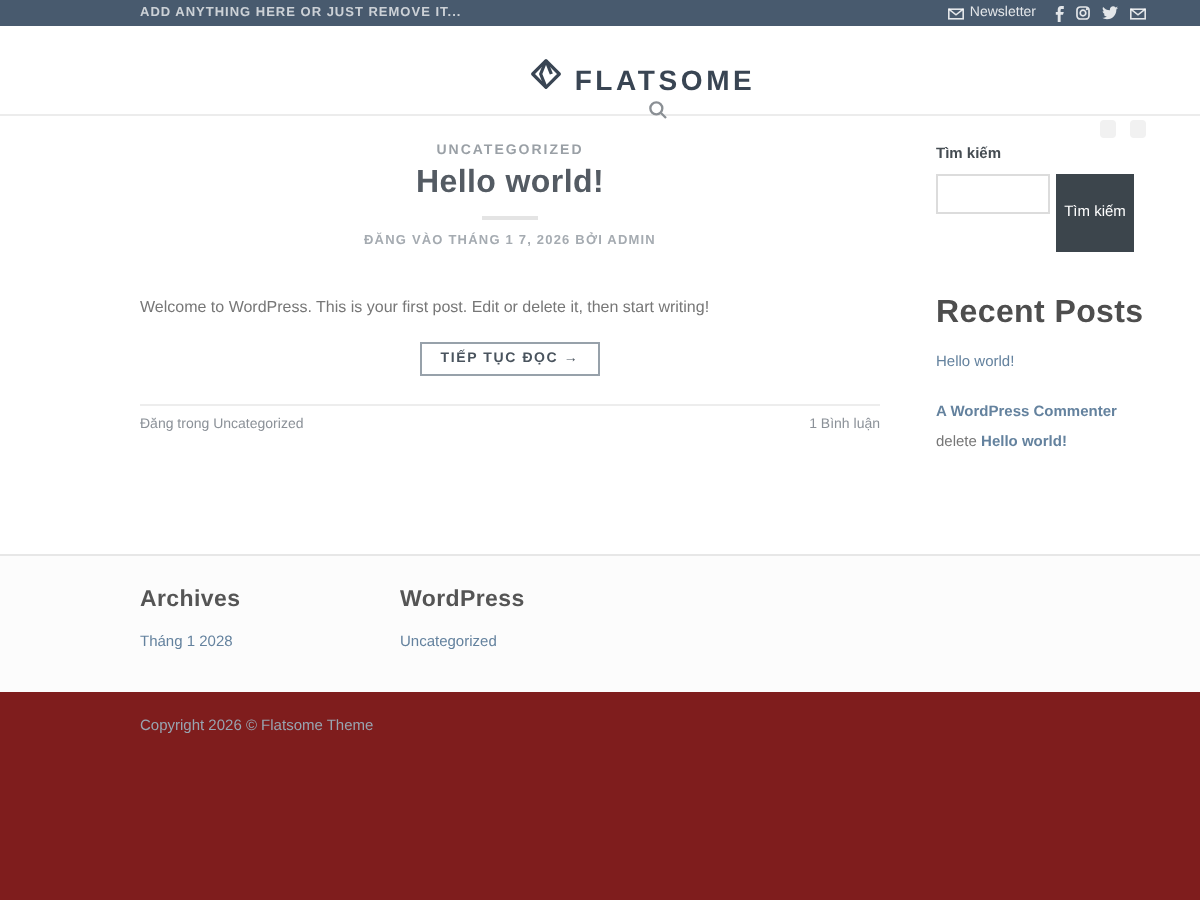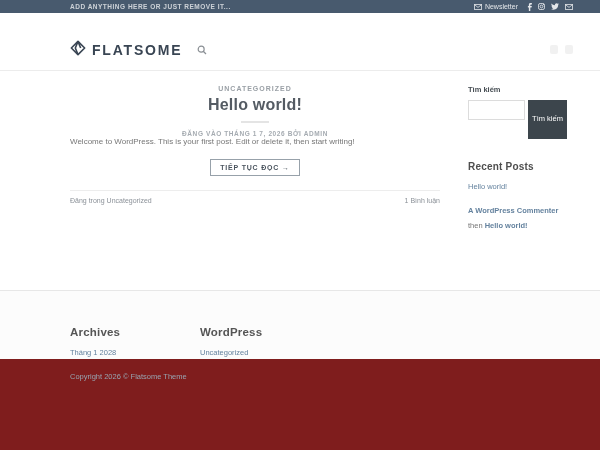--- a/index.html
+++ b/index.html
@@ -25,22 +25,22 @@
   .newsletter {
     display:flex; align-items:center; gap:3px;
     font-size:7px; color:rgba(255,255,255,.85); cursor:pointer; white-space:nowrap;
   }
   .tb-ico { display:flex; align-items:center; }
   .tb-ico svg { display:block; }
   .social-row { display:flex; align-items:center; gap:6px; }
 
   
   header {
-    height:58px; background:#fff; border-bottom:1px solid #ececec;
-    display:flex; align-items:center; padding:16px 27px 0 70px;
+    height:45px; background:#fff; border-bottom:1px solid #ececec;
+    display:flex; align-items:center; padding:16px 27px 0 70px;flex-direction:column;
   }
   .logo { display:flex; align-items:center; gap:6px; cursor:pointer; }
   .logo-text {
     font-size:14px; font-weight:bold; letter-spacing:1.8px; color:#394553;
   }
   .hdr-search { margin-left:15px; cursor:pointer; display:flex; align-items:center; }
   .header-right { margin-left:auto; display:flex; gap:7px; }
   .faint-ico { width:8px; height:9px; background:#f1f1f1; border-radius:2px; }
 
   
@@ -52,21 +52,21 @@
   }
   .post-title {
     text-align:center; font-size:16px; font-weight:700; color:#545b63;
     margin-top:4px; letter-spacing:.2px;
   }
   .title-divider { width:28px; height:2px; background:#e4e4e4; margin:7px auto 7px; }
   .post-meta {
     text-align:center; font-size:6.5px; font-weight:600; letter-spacing:.6px;
     color:#a5abb1; text-transform:uppercase;
   }
-  .post-excerpt { font-size:8px; color:#777; line-height:1.3; }
+  .post-excerpt { margin-top:25px; font-size:8px; color:#777; line-height:1.3; }
   .btn-row { text-align:center; margin-top:9px; }
   .read-more {
     display:inline-block; border:1px solid #97a1aa; color:#4a545e;
     font-size:7px; font-weight:bold; letter-spacing:.8px;
     padding:4px 9px; cursor:pointer; background:#fff; text-transform:uppercase;
   }
   .post-bottom {
     margin-top:14px; border-top:1px solid #ededed; padding-top:6px;
     display:flex; justify-content:space-between; font-size:7px; color:#8b9198;
   }
@@ -78,34 +78,34 @@
   .search-row { display:flex; align-items:flex-start; margin-top:6px; }
   .search-input {
     width:57px; height:20px; border:1px solid #dcdcdc; background:#fff;
     font-size:7px; padding:0 3px; outline:none;
   }
   .search-btn {
     width:39px; height:39px; margin-left:3px; border:none; cursor:pointer;
     background:#3c454c; color:#fff; font-size:7.5px; line-height:1.35;
     font-family:"Liberation Sans", sans-serif;
   }
-  .widget-title { font-size:10px; font-weight:bold; color:#4e4e4e; letter-spacing:.2px; }
+  .widget-title { font-size:16px; font-weight:bold; color:#4e4e4e; letter-spacing:.2px; }
   .wt-posts { margin-top:22px; }
   .wt-comments { margin-top:15px; }
   .side-link {
     display:inline-block; margin-top:10px; font-size:7.5px; color:#64829e;
     text-decoration:none; cursor:pointer;
   }
   .comment-line { margin-top:10px; font-size:7.5px; line-height:15px; color:#777; width:92px; }
   .comment-line a { color:#64829e; text-decoration:none; cursor:pointer;font-weight:bold; }
 
   
   .footer-widgets {
     height:69px; background:#fcfcfc; border-top:1px solid #e7e7e7;
-    display:flex; padding:16px 27px 0 70px;align-items:flex-end;
+    display:flex; padding:16px 27px 0 70px;
   }
   .fcol { width:130px; }
   .fcol h3 { font-size:11.5px; font-weight:bold; color:#555; letter-spacing:.2px; }
   .fcol a {
     display:inline-block; margin-top:10px; font-size:7.5px; color:#64829e;
     text-decoration:none; cursor:pointer;
   }
 
   
   .footer-dark { height:127px; background:#7f1d1d; padding:6px 27px 0 70px; }
@@ -198,21 +198,21 @@
   <aside class="sidebar">
     <div class="search-label">Tìm kiếm</div>
     <div class="search-row">
       <input class="search-input" type="text" style="">
       <button class="search-btn">Tìm kiếm</button>
     </div>
     <h3 class="widget-title wt-posts">Recent Posts</h3>
     <a class="side-link">Hello world!</a>
     <div class="comment-line">
       <a>A WordPress Commenter</a>
-      <span>then</span>
+      <span>delete</span>
       <a>Hello world!</a>
     </div>
   </aside>
 </div>
 
 <div class="footer-widgets">
   <div class="fcol">
     <h3>Archives</h3>
     <a>Tháng 1 2028</a>
   </div>

